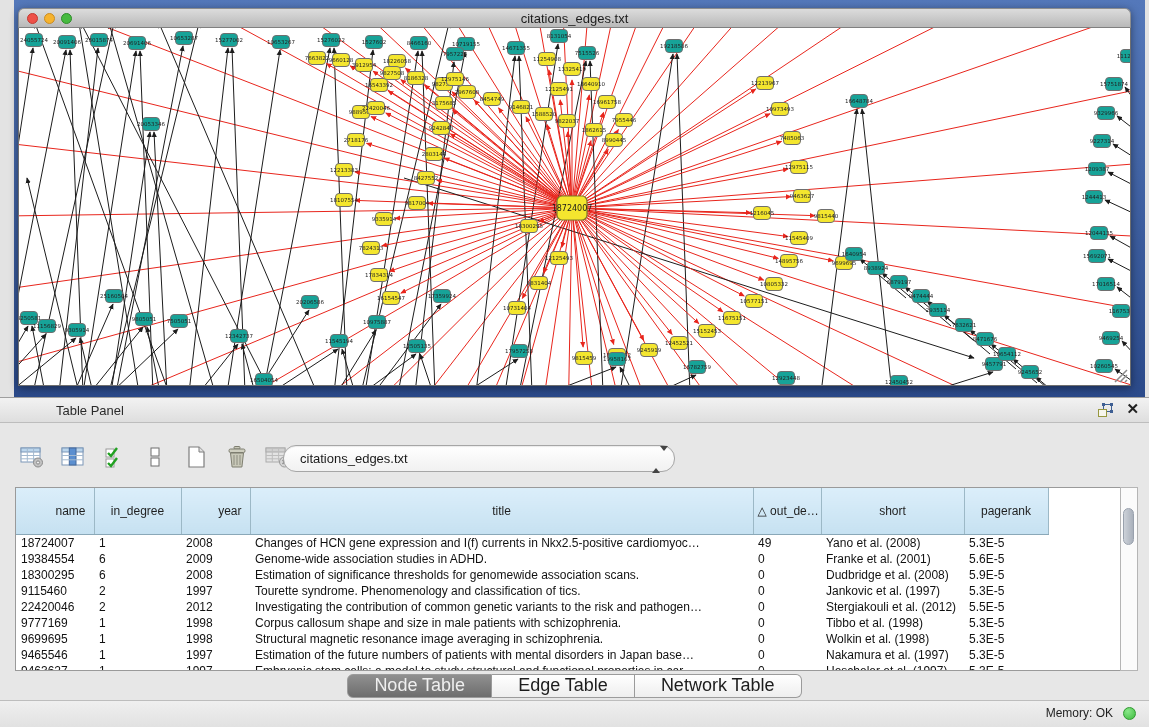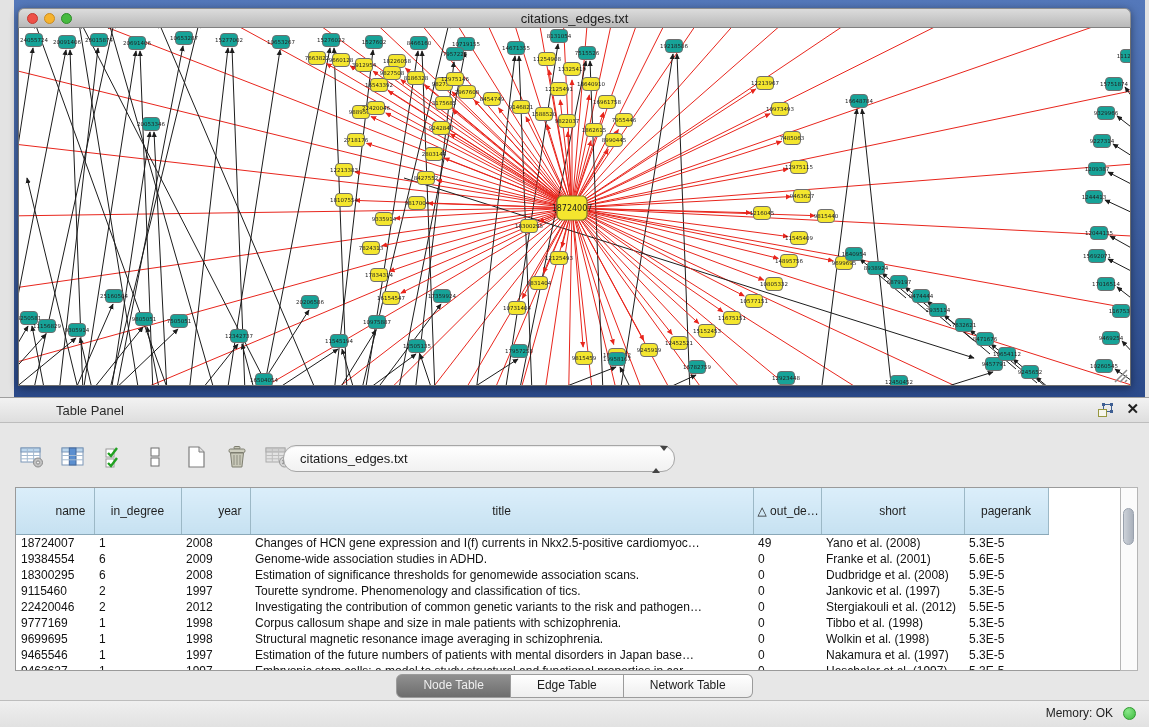--- a/index.html
+++ b/index.html
@@ -61,21 +61,21 @@
   th.h1,th.h3,th.h5,th.h6{text-align:center;}
   th.h4{text-align:left;}
   td{text-align:left;}
 
   .vscroll{position:absolute;left:1120px;top:90px;width:18px;height:184px;background:#fbfbfb;
            border:1px solid #b5b5b5;box-sizing:border-box;}
   .vthumb{position:absolute;left:2px;top:20px;width:11px;height:37px;border-radius:6px;
           background:linear-gradient(90deg,#cdd2d9,#a9b0bb);border:1px solid #99a1ad;box-sizing:border-box;}
 
   .tabbar{position:absolute;left:0;top:277px;width:100%;display:flex;justify-content:center;}
-  .seg{height:22px;line-height:21px;padding:0 26px;font-size:12px;color:#1c1c1c;
+  .seg{height:22px;line-height:21px;padding:0 26px;font-size:18px;color:#1c1c1c;
        background:linear-gradient(#ffffff,#eeeeee);border:1px solid #9b9b9b;border-left:none;cursor:pointer;}
   .seg:first-child{border-left:1px solid #9b9b9b;border-radius:6px 0 0 6px;}
   .seg:last-child{border-radius:0 6px 6px 0;}
   .seg.sel{background:linear-gradient(#909090,#6d6d6d);color:#efefef;}
 
   .statusbar{position:absolute;left:0;top:303px;width:100%;height:38px;
              background:linear-gradient(#efefef,#dcdcdc);border-top:1px solid #bdbdbd;box-sizing:border-box;}
   .mem-label{position:absolute;right:36px;top:0;font-size:12px;line-height:25px;color:#1e1e1e;}
   .mem-dot{position:absolute;right:13px;top:6px;width:13px;height:13px;border-radius:50%;
            background:radial-gradient(circle at 35% 30%,#8ae88a,#3cba3c);border:1px solid #2f9a2f;box-sizing:border-box;}

